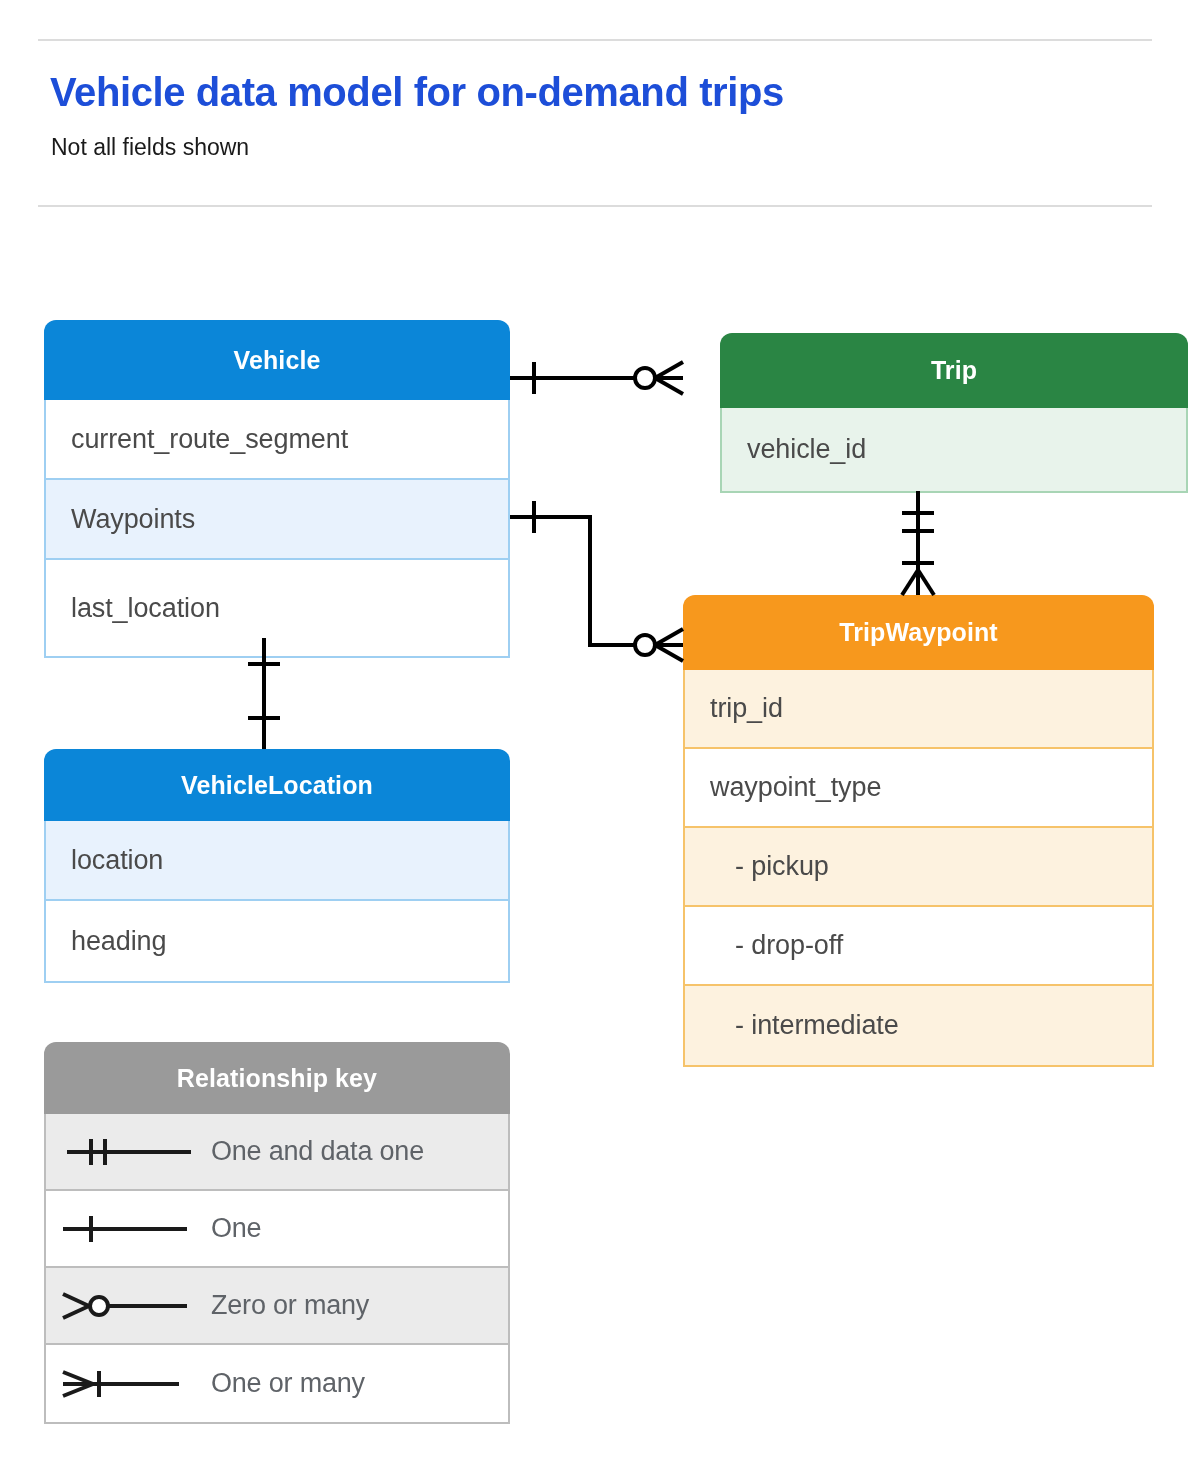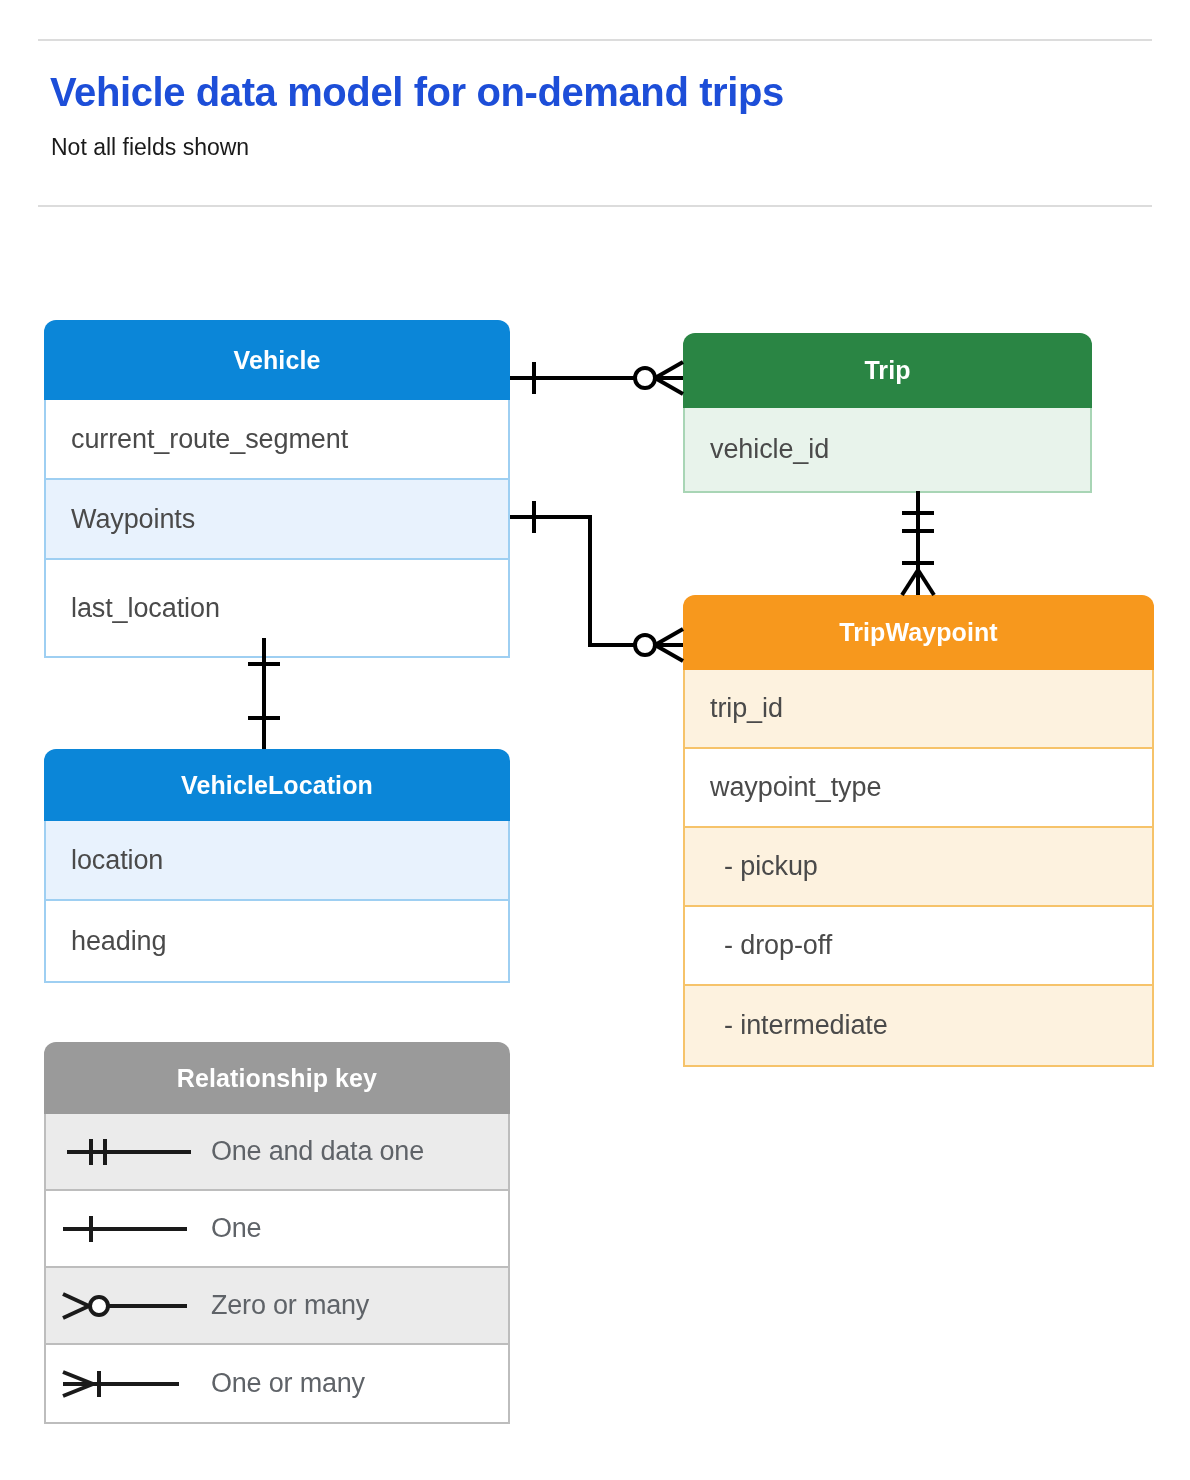--- a/index.html
+++ b/index.html
@@ -72,21 +72,21 @@
   }
   .field {
     box-sizing: border-box;
     display: flex;
     align-items: center;
     font-size: 27px;
     color: #4a4a4a;
     padding-left: 25px;
     letter-spacing: -0.1px;
   }
-  .field.sub { padding-left: 39px; }
+  .field.sub { padding-left: 50px; }
 
   
   .blue .entity-header { background: #0b86d8; }
   .blue .entity-body   { border: 2px solid #9ecff2; border-top: none; background: #ffffff; }
   .blue .field         { border-bottom: 2px solid #9ecff2; }
   .blue .field:last-child { border-bottom: none; }
   .blue .field.hl      { background: #e8f2fd; }
 
   
   .green .entity-header { background: #2a8544; }
@@ -156,21 +156,21 @@
 
 <div class="entity blue" style="left:44px; top:320px; width:466px;">
   <div class="entity-header" style="height:80px;">Vehicle</div>
   <div class="entity-body">
     <div class="field" style="height:80px;">current_route_segment</div>
     <div class="field hl" style="height:80px;">Waypoints</div>
     <div class="field" style="height:96px;">last_location</div>
   </div>
 </div>
 
-<div class="entity green" style="left:683px; top:333px; width:409px;">
+<div class="entity green" style="left:720px; top:333px; width:468px;">
   <div class="entity-header" style="height:75px;">Trip</div>
   <div class="entity-body">
     <div class="field hl" style="height:83px;">vehicle_id</div>
   </div>
 </div>
 
 <div class="entity blue" style="left:44px; top:749px; width:466px;">
   <div class="entity-header" style="height:72px;">VehicleLocation</div>
   <div class="entity-body">
     <div class="field hl" style="height:80px;">location</div>

